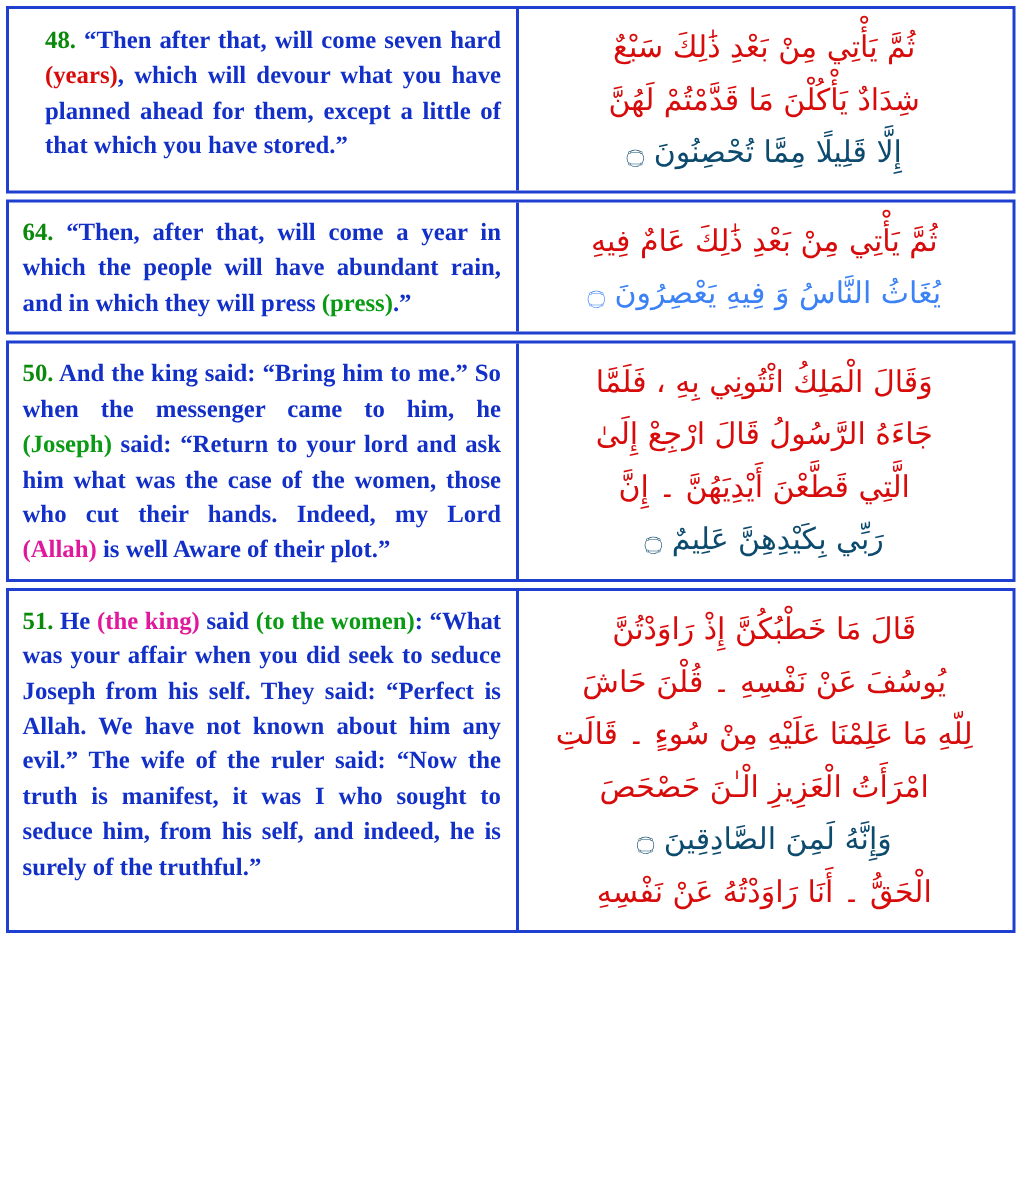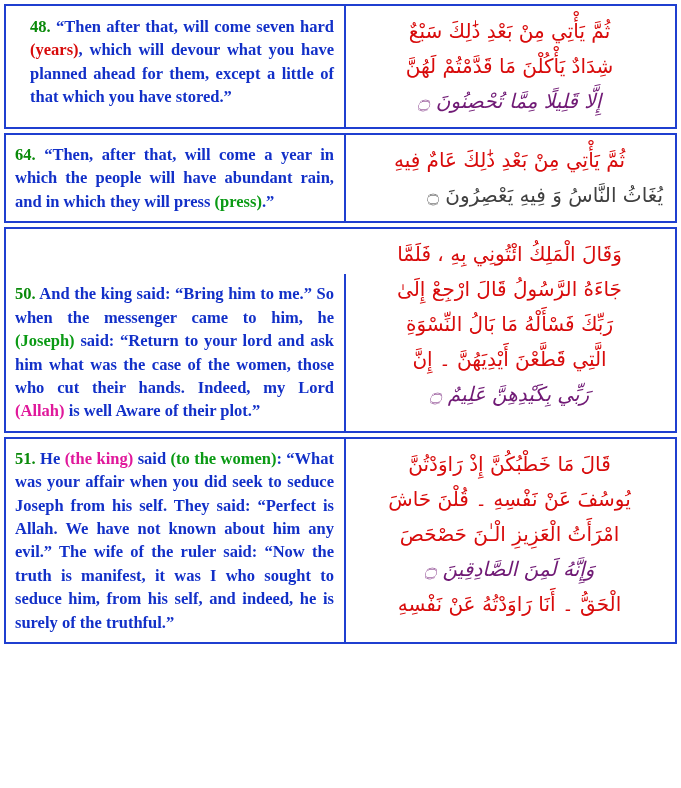--- a/index.html
+++ b/index.html
@@ -59,24 +59,24 @@
   }
   .vnum {
     color: #0a8a0a;
     font-weight: bold;
   }
   .c-blue { color: #1230c8; }
   .c-red { color: #d80b0b; }
   .c-green { color: #0a9a14; }
   .c-magenta { color: #e0189b; }
   .a-red { color: #d80b0b; }
-  .a-blue { color: #701a75; font-style: italic; }
-  .a-green { color: #404040; text-align: right; }
+  .a-blue { color: #0c4a6e; }
+  .a-green { color: #3b82f6; }
   .row-48 .translation-cell { padding-top: 9px; padding-left: 24px; }
-  .row-50 .translation-cell { font-size: 16.5px; margin-top: 45px; }
+  .row-50 .translation-cell { font-size: 16.5px; }
   .row-51 .translation-cell { font-size: 16.5px; }
 </style>
 </head>
 <body>
 
 <div class="page">
 
   <div class="verse-row row-48">
     <div class="translation-cell">
       <span class="vnum">48.</span>
@@ -107,35 +107,35 @@
   <div class="verse-row row-50">
     <div class="translation-cell">
       <span class="vnum">50.</span>
       <span>
         <span class="c-blue">And the king said: “Bring him to me.” So when the messenger came to him, he </span><span class="c-green">(Joseph)</span><span class="c-blue"> said: “Return to your lord and ask him what was the case of the women, those who cut their hands. Indeed, my Lord </span><span class="c-magenta">(Allah)</span><span class="c-blue"> is well Aware of their plot.”</span>
       </span>
     </div>
     <div class="arabic-cell">
       <span class="arabic-line a-red">وَقَالَ الْمَلِكُ ائْتُونِي بِهِ ، فَلَمَّا</span>
       <span class="arabic-line a-red">جَاءَهُ الرَّسُولُ قَالَ ارْجِعْ إِلَىٰ</span>
-      <span class="arabic-line a-red">رَبِّكَ فَسْأَلْهُ مَا بَالُ النِّسْوَةِ</span>
       <span class="arabic-line a-red">الَّتِي قَطَّعْنَ أَيْدِيَهُنَّ ۔ إِنَّ</span>
       <span class="arabic-line a-blue">رَبِّي بِكَيْدِهِنَّ عَلِيمٌ ۝</span>
     </div>
   </div>
 
   <div class="verse-row row-51">
     <div class="translation-cell">
       <span class="vnum">51.</span>
       <span>
         <span class="c-blue">He </span><span class="c-magenta">(the king)</span><span class="c-blue"> said </span><span class="c-green">(to the women)</span><span class="c-blue">: “What was your affair when you did seek to seduce Joseph from his self. They said: “Perfect is Allah. We have not known about him any evil.” The wife of the ruler said: “Now the truth is manifest, it was I who sought to seduce him, from his self, and indeed, he is surely of the truthful.”</span>
       </span>
     </div>
     <div class="arabic-cell">
       <span class="arabic-line a-red">قَالَ مَا خَطْبُكُنَّ إِذْ رَاوَدْتُنَّ</span>
       <span class="arabic-line a-red">يُوسُفَ عَنْ نَفْسِهِ ۔ قُلْنَ حَاشَ</span>
+      <span class="arabic-line a-red">لِلّهِ مَا عَلِمْنَا عَلَيْهِ مِنْ سُوءٍ ۔ قَالَتِ</span>
       <span class="arabic-line a-red">امْرَأَتُ الْعَزِيزِ الْـٰنَ حَصْحَصَ</span>
       <span class="arabic-line a-blue">وَإِنَّهُ لَمِنَ الصَّادِقِينَ ۝</span>
       <span class="arabic-line a-red">الْحَقُّ ۔ أَنَا رَاوَدْتُهُ عَنْ نَفْسِهِ</span>
     </div>
   </div>
 
 </div>
 
 </body></html>

